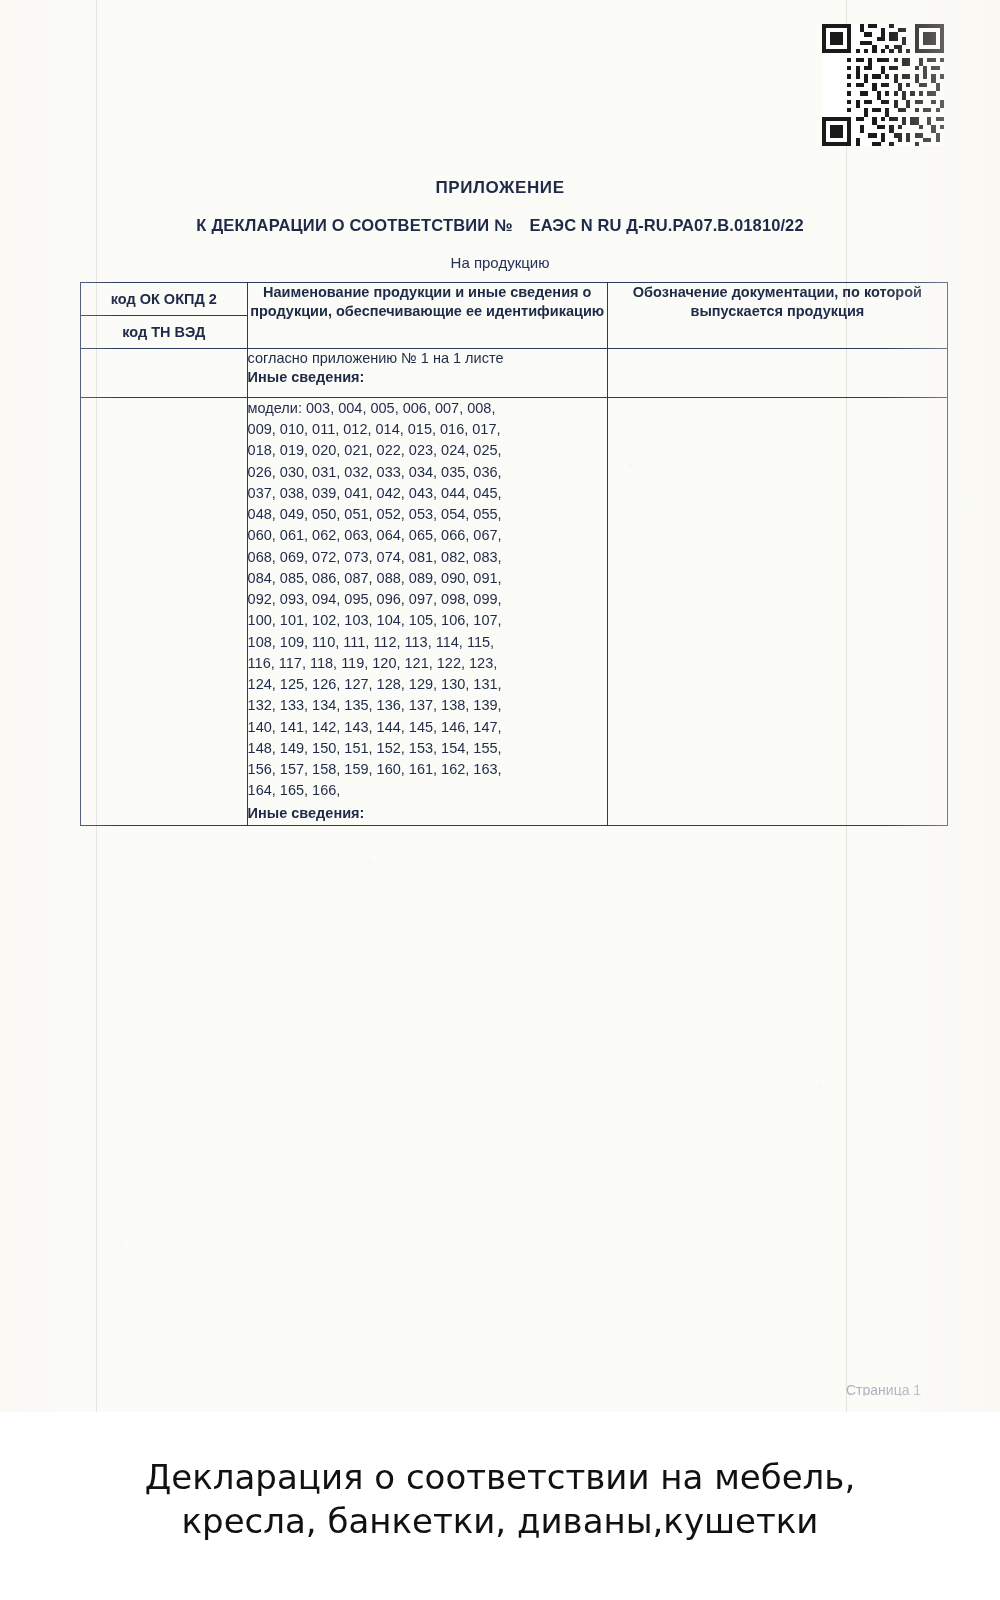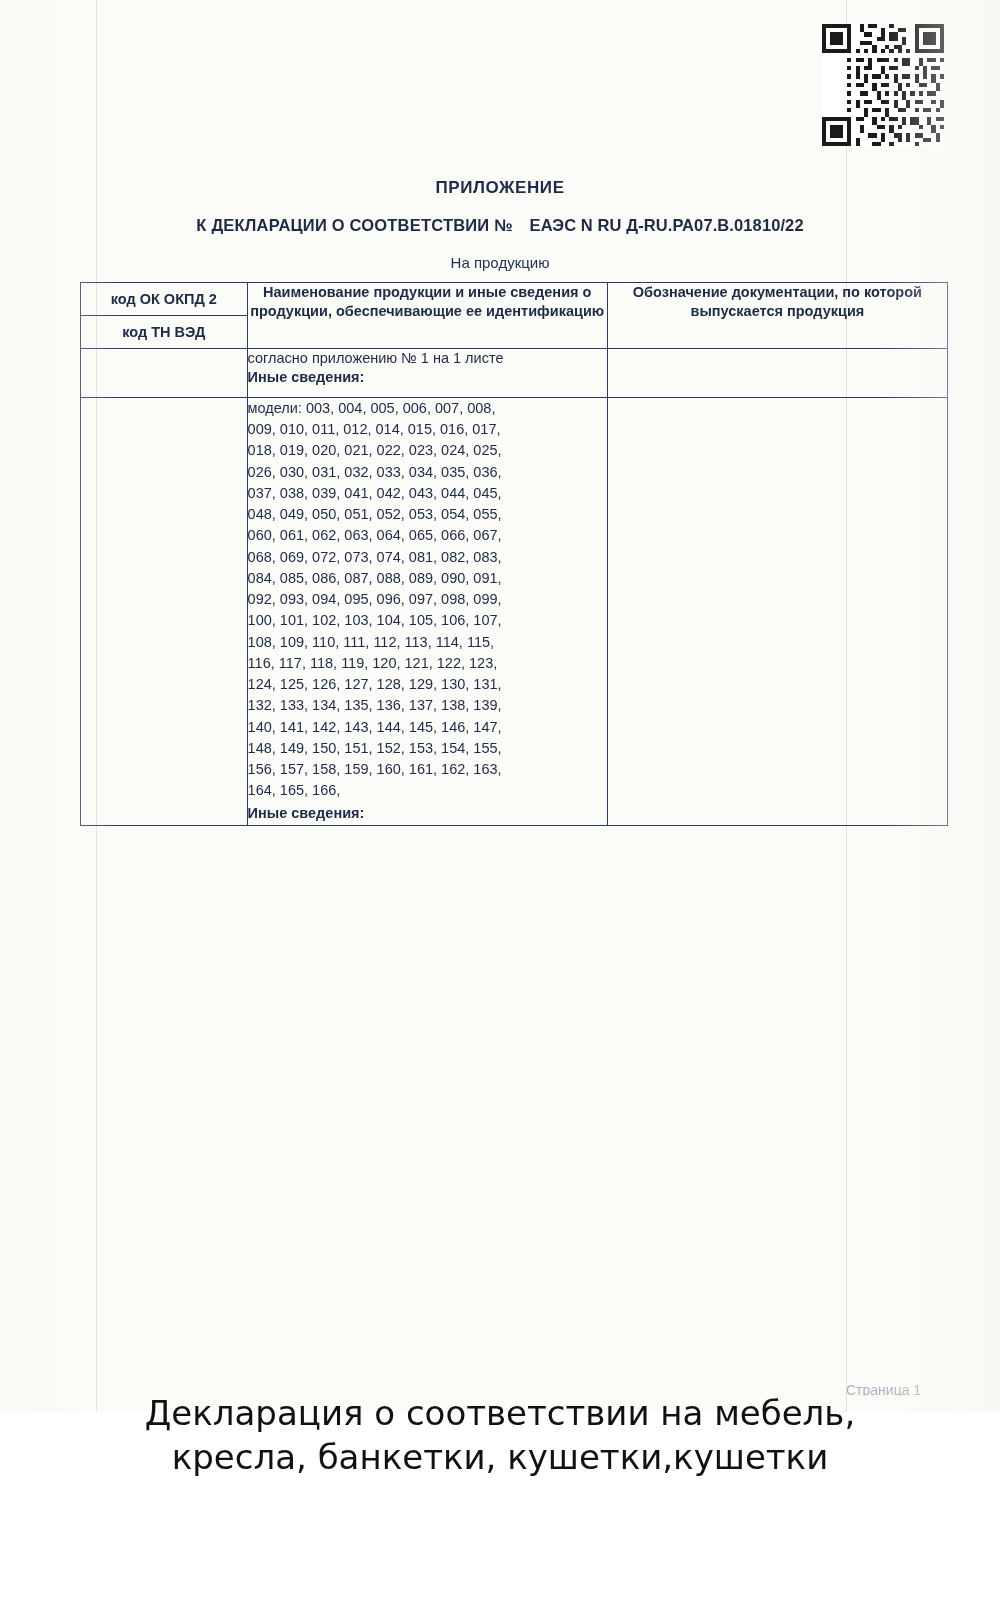--- a/index.html
+++ b/index.html
@@ -158,21 +158,21 @@
     opacity: 0.55;
     overflow: hidden;
     height: 14px;
   }
 
   
   .caption {
     position: absolute;
     left: 0;
     right: 0;
-    top: 1392px;
+    top: 1456px;
     text-align: center;
     font-size: 34px;
     line-height: 1.28;
     color: #111111;
     font-family: "DejaVu Sans", sans-serif;
     padding: 0 40px;
     box-sizing: border-box;
   }
 </style>
 </head>
@@ -374,14 +374,14 @@
         <td class="hdr-right empty-cell"></td>
       </tr>
     </tbody>
   </table>
 
   <div class="page-num">Страница 1</div>
 </div>
 
 <div class="caption">
   <div>Декларация о соответствии на мебель,</div>
-  <div>кресла, банкетки, кушетки,кушетки</div>
+  <div>кресла, банкетки, диваны,кушетки</div>
 </div>
 
 </body></html>

